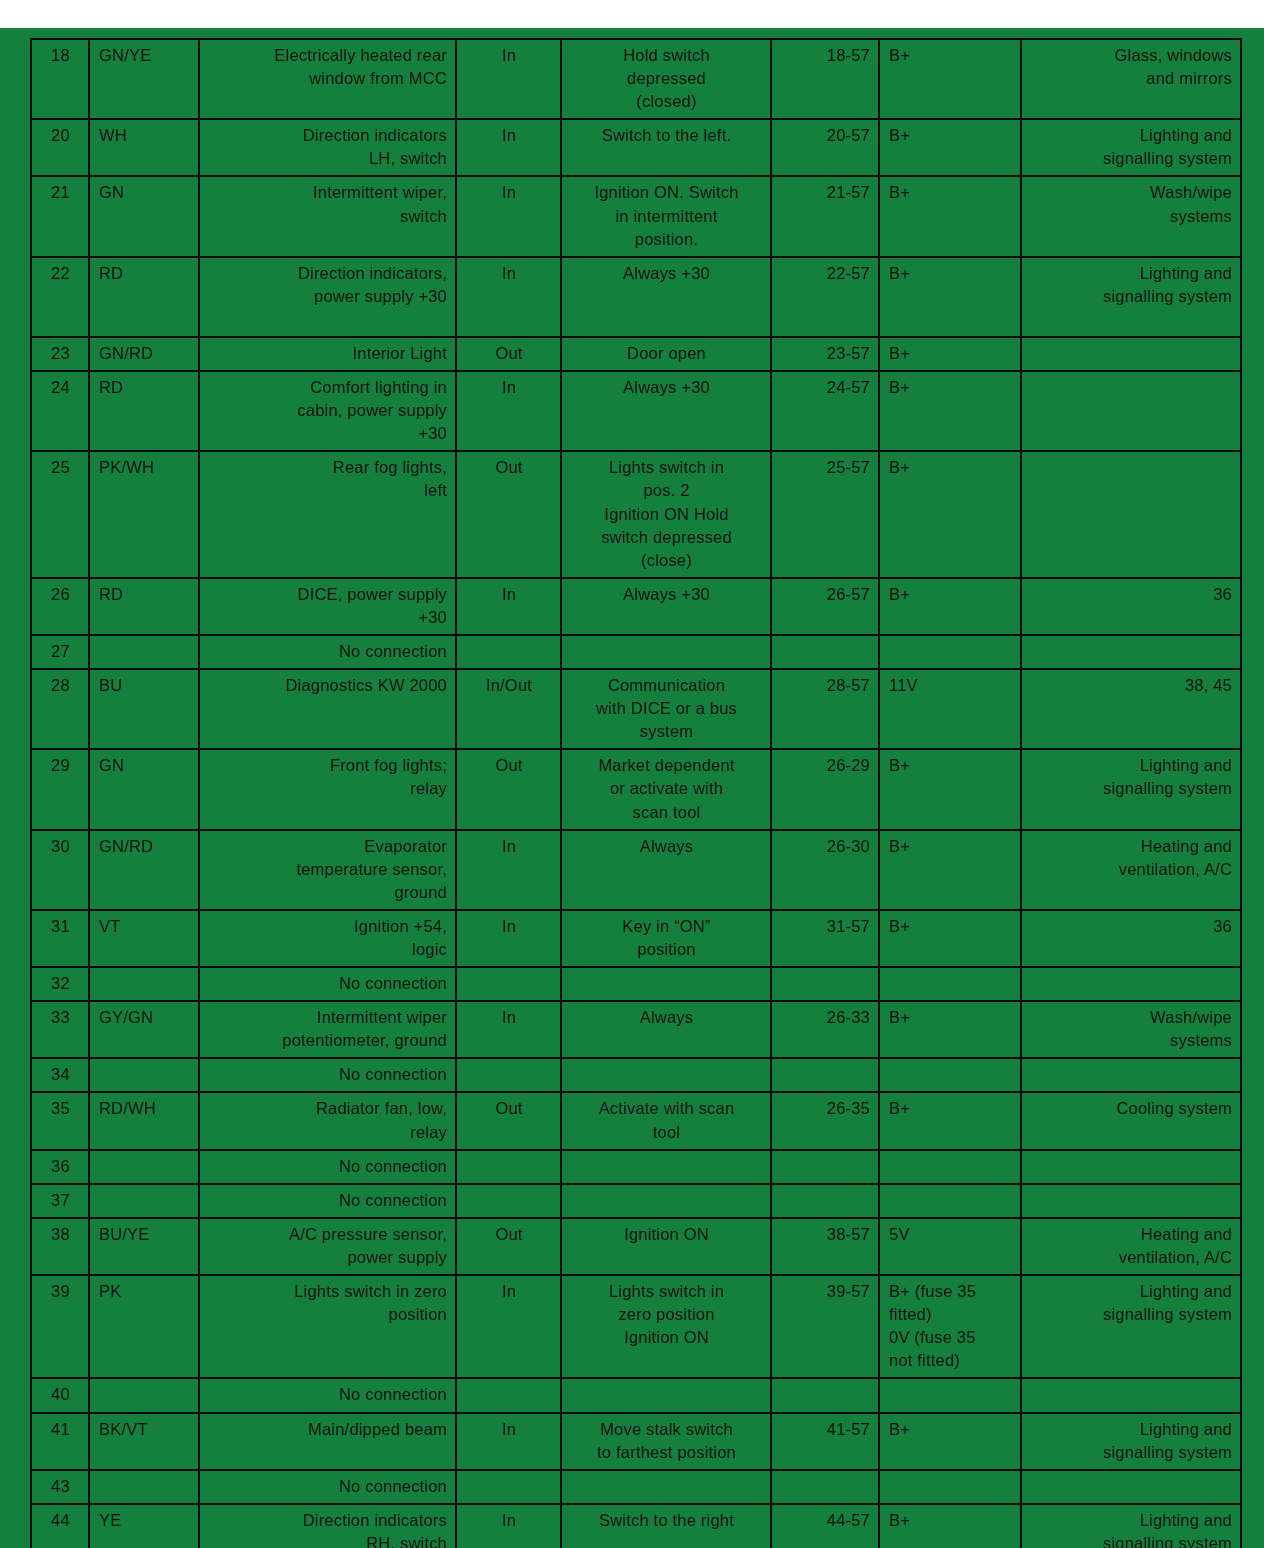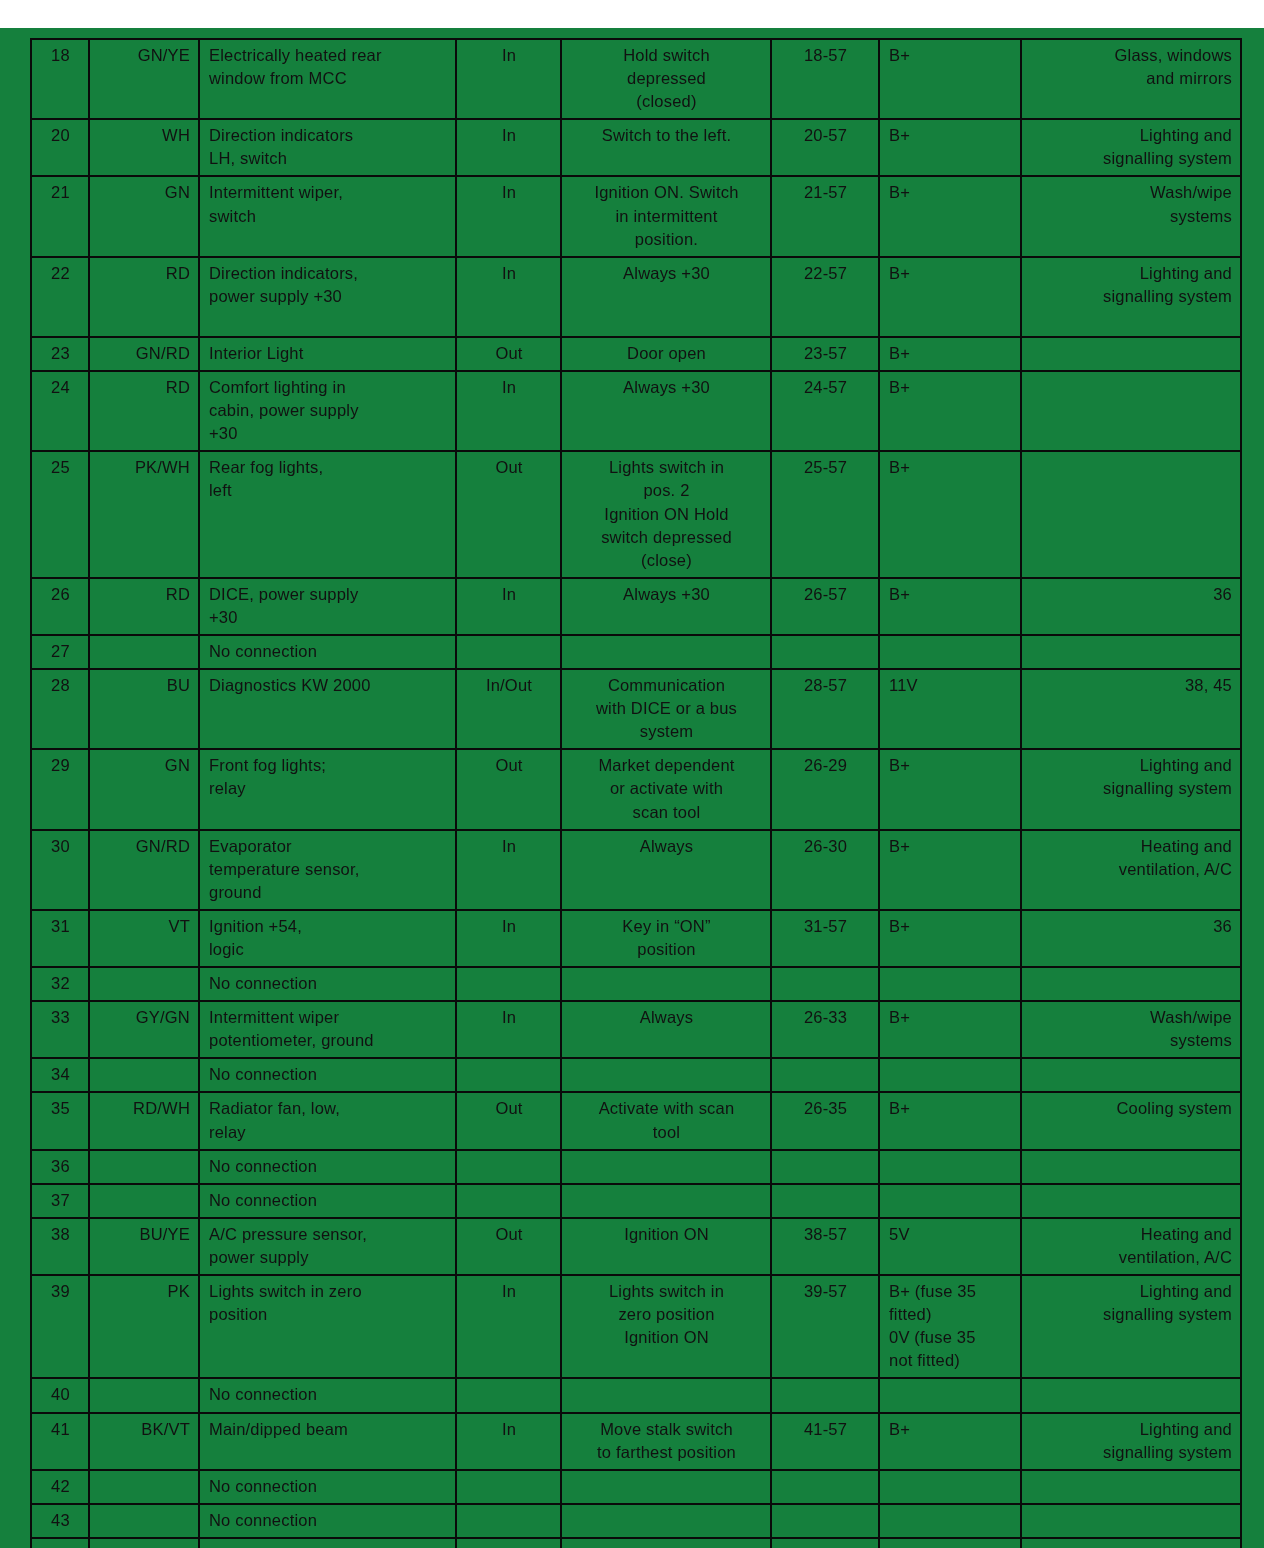--- a/index.html
+++ b/index.html
@@ -28,24 +28,24 @@
   table.pinout td {
     border: 2px solid #0a0a0a;
     vertical-align: top;
     padding: 4px 8px 5px 9px;
     white-space: pre-line;
     overflow: hidden;
     letter-spacing: 0.2px;
   }
   td.col-pin    { text-align: center; }
   td.col-dir    { text-align: center; }
-  td.col-color  { text-align: right; }
-  td.col-description { text-align: left; }
+  td.col-color  { text-align: left; }
+  td.col-description { text-align: right; }
   td.col-condition   { text-align: center; }
-  td.col-pins   { text-align: center; }
+  td.col-pins   { text-align: right; }
   td.col-voltage{ text-align: left; }
   td.col-system { text-align: right; }
   col.c-pin     { width: 58px; }
   col.c-color   { width: 110px; }
   col.c-description { width: 257px; }
   col.c-dir     { width: 105px; }
   col.c-condition { width: 210px; }
   col.c-pins    { width: 108px; }
   col.c-voltage { width: 142px; }
   col.c-system  { width: 220px; }
@@ -337,30 +337,20 @@
           <td class="col-description">Main/dipped beam</td>
           <td class="col-dir">In</td>
           <td class="col-condition">Move stalk switch
 to farthest position</td>
           <td class="col-pins">41-57</td>
           <td class="col-voltage">B+</td>
           <td class="col-system">Lighting and
 signalling system</td>
         </tr>
         <tr>
-          <td class="col-pin">42</td>
-          <td class="col-color"></td>
-          <td class="col-description">No connection</td>
-          <td class="col-dir"></td>
-          <td class="col-condition"></td>
-          <td class="col-pins"></td>
-          <td class="col-voltage"></td>
-          <td class="col-system"></td>
-        </tr>
-        <tr>
           <td class="col-pin">43</td>
           <td class="col-color"></td>
           <td class="col-description">No connection</td>
           <td class="col-dir"></td>
           <td class="col-condition"></td>
           <td class="col-pins"></td>
           <td class="col-voltage"></td>
           <td class="col-system"></td>
         </tr>
         <tr>

